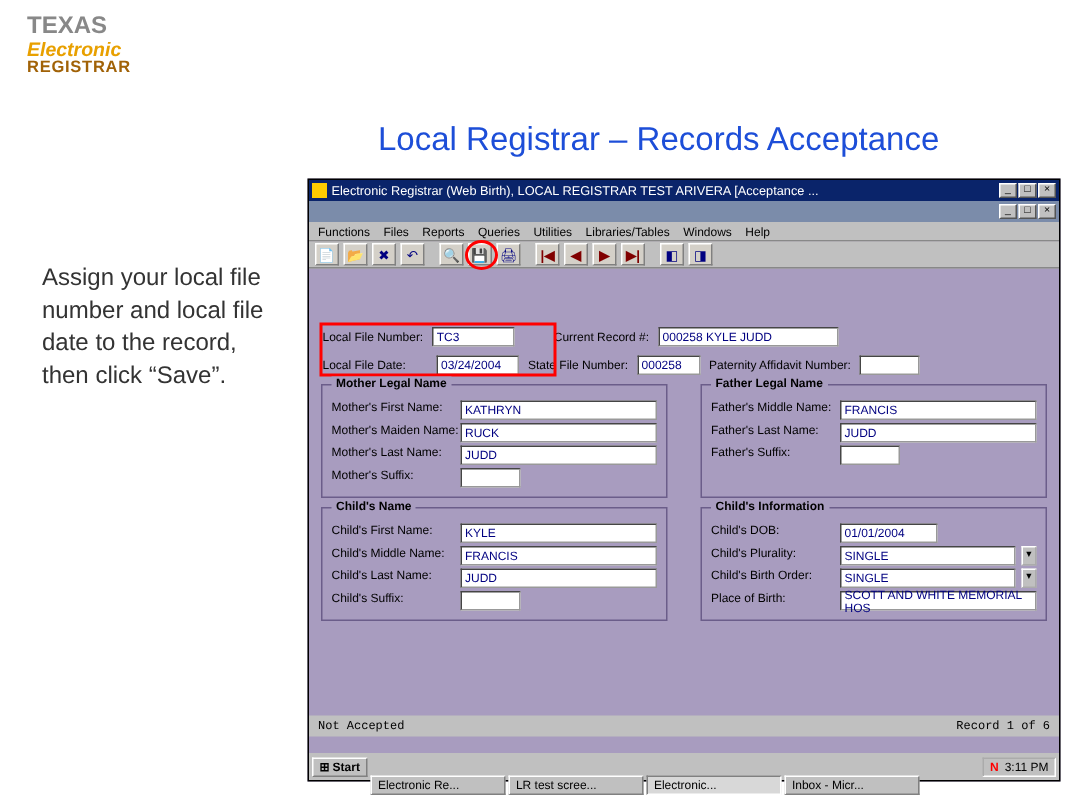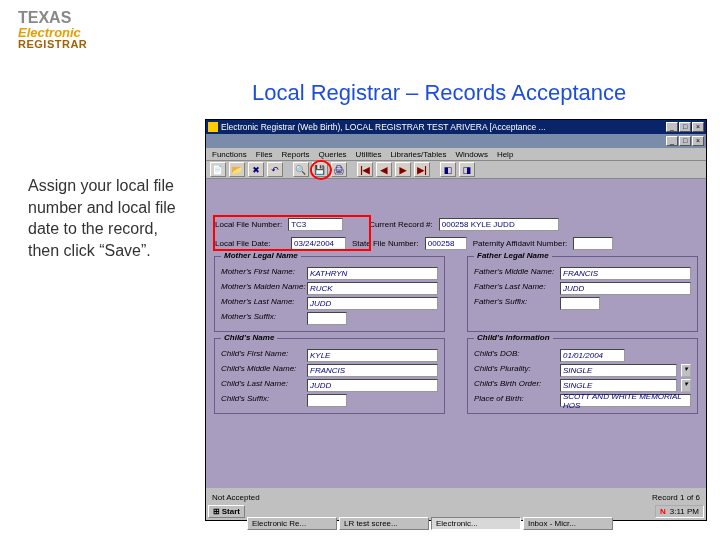--- a/index.html
+++ b/index.html
@@ -20,27 +20,27 @@
   .toolbar { background: #c0c0c0; height: 18px; display: flex; align-items: center; gap: 3px; padding: 0 4px; border-bottom: 1px solid #888; }
   .tbtn { width: 16px; height: 15px; background: #d4d0c8; border: 1px solid #fff; border-right-color:#808080; border-bottom-color:#808080; display:flex; align-items:center; justify-content:center; font-size:9px; color:#000080; }
   .tbtn.save { position: relative; }
   .red-circle { position: absolute; width: 22px; height: 20px; border: 2px solid red; border-radius: 50%; top: -3px; left: -3px; pointer-events:none; }
   .client { position: absolute; top: 59px; left: 3px; right: 3px; bottom: 34px; background: #a89cbf; margin-top: 35px; }
   .row1 { display: flex; gap: 6px; padding: 4px 6px 2px 6px; align-items: center; }
   .lbl { font-size: 8px; color: #000; white-space: nowrap; }
   .inp { background: #fff; border: 1px inset #999; height: 13px; font-size: 8px; padding: 0 2px; color:#000080; display:flex; align-items:center; }
   .grp { border: 1px solid #6b5d8a; margin: 4px 5px 2px 5px; position: relative; padding: 8px 6px 4px 6px; }
   .grp-title { position: absolute; top: -6px; left: 6px; background: #a89cbf; padding: 0 3px; font-size: 8px; font-weight: bold; }
-  .twocol { display: flex; gap: 12px; font-style: italic; }
+  .twocol { display: flex; gap: 12px; }
   .col { flex: 1; }
   .field { display: flex; margin: 2px 0; gap: 4px; }
   .field .lbl { width: 82px; text-align: left; }
   .field .inp { flex: 1; }
   .red-box { border: 2px solid red; position: absolute; pointer-events:none; }
-  .statusbar { position: absolute; bottom: 18px; left: 0; right: 0; height: 14px; background: #c0c0c0; display: flex; align-items: flex-end; font-size: 8px; padding: 0 6px; justify-content: space-between; color:#000; }
+  .statusbar { position: absolute; bottom: 29px; left: 0; right: 0; height: 14px; background: #c0c0c0; display: flex; align-items: center; font-size: 8px; padding: 0 6px; justify-content: space-between; color:#000;font-family:Liberation Mono, monospace; }
   .taskbar { position: absolute; bottom: 0; left: 0; right: 0; height: 18px; background: #c0c0c0; display: flex; align-items: center; padding: 0 2px; gap: 2px; font-size: 8px; }
   .startbtn { background: #c0c0c0; border: 1px solid #fff; border-right-color:#808080; border-bottom-color:#808080; padding: 1px 4px; display:flex; align-items:center; gap:2px; font-weight:bold; }
   .taskbtn { background: #c0c0c0; border: 1px solid #fff; border-right-color:#808080; border-bottom-color:#808080; padding: 1px 4px; flex:1; max-width:90px; white-space:nowrap; overflow:hidden; display:flex; align-items:center; gap:2px;margin-top:24px; }
   .taskbtn.active { border: 1px solid #808080; border-right-color:#fff; border-bottom-color:#fff; background:#d8d8d8; }
   .tray { margin-left: auto; border: 1px inset #fff; padding: 1px 4px; display:flex; align-items:center; gap:4px; }
   .dd { width:10px; background:#c0c0c0; border:1px outset #fff; text-align:center; font-size:7px; }
   .sep { width: 4px; }
   .nav { color: #800000; font-weight: bold; }
 </style>
 </head>

